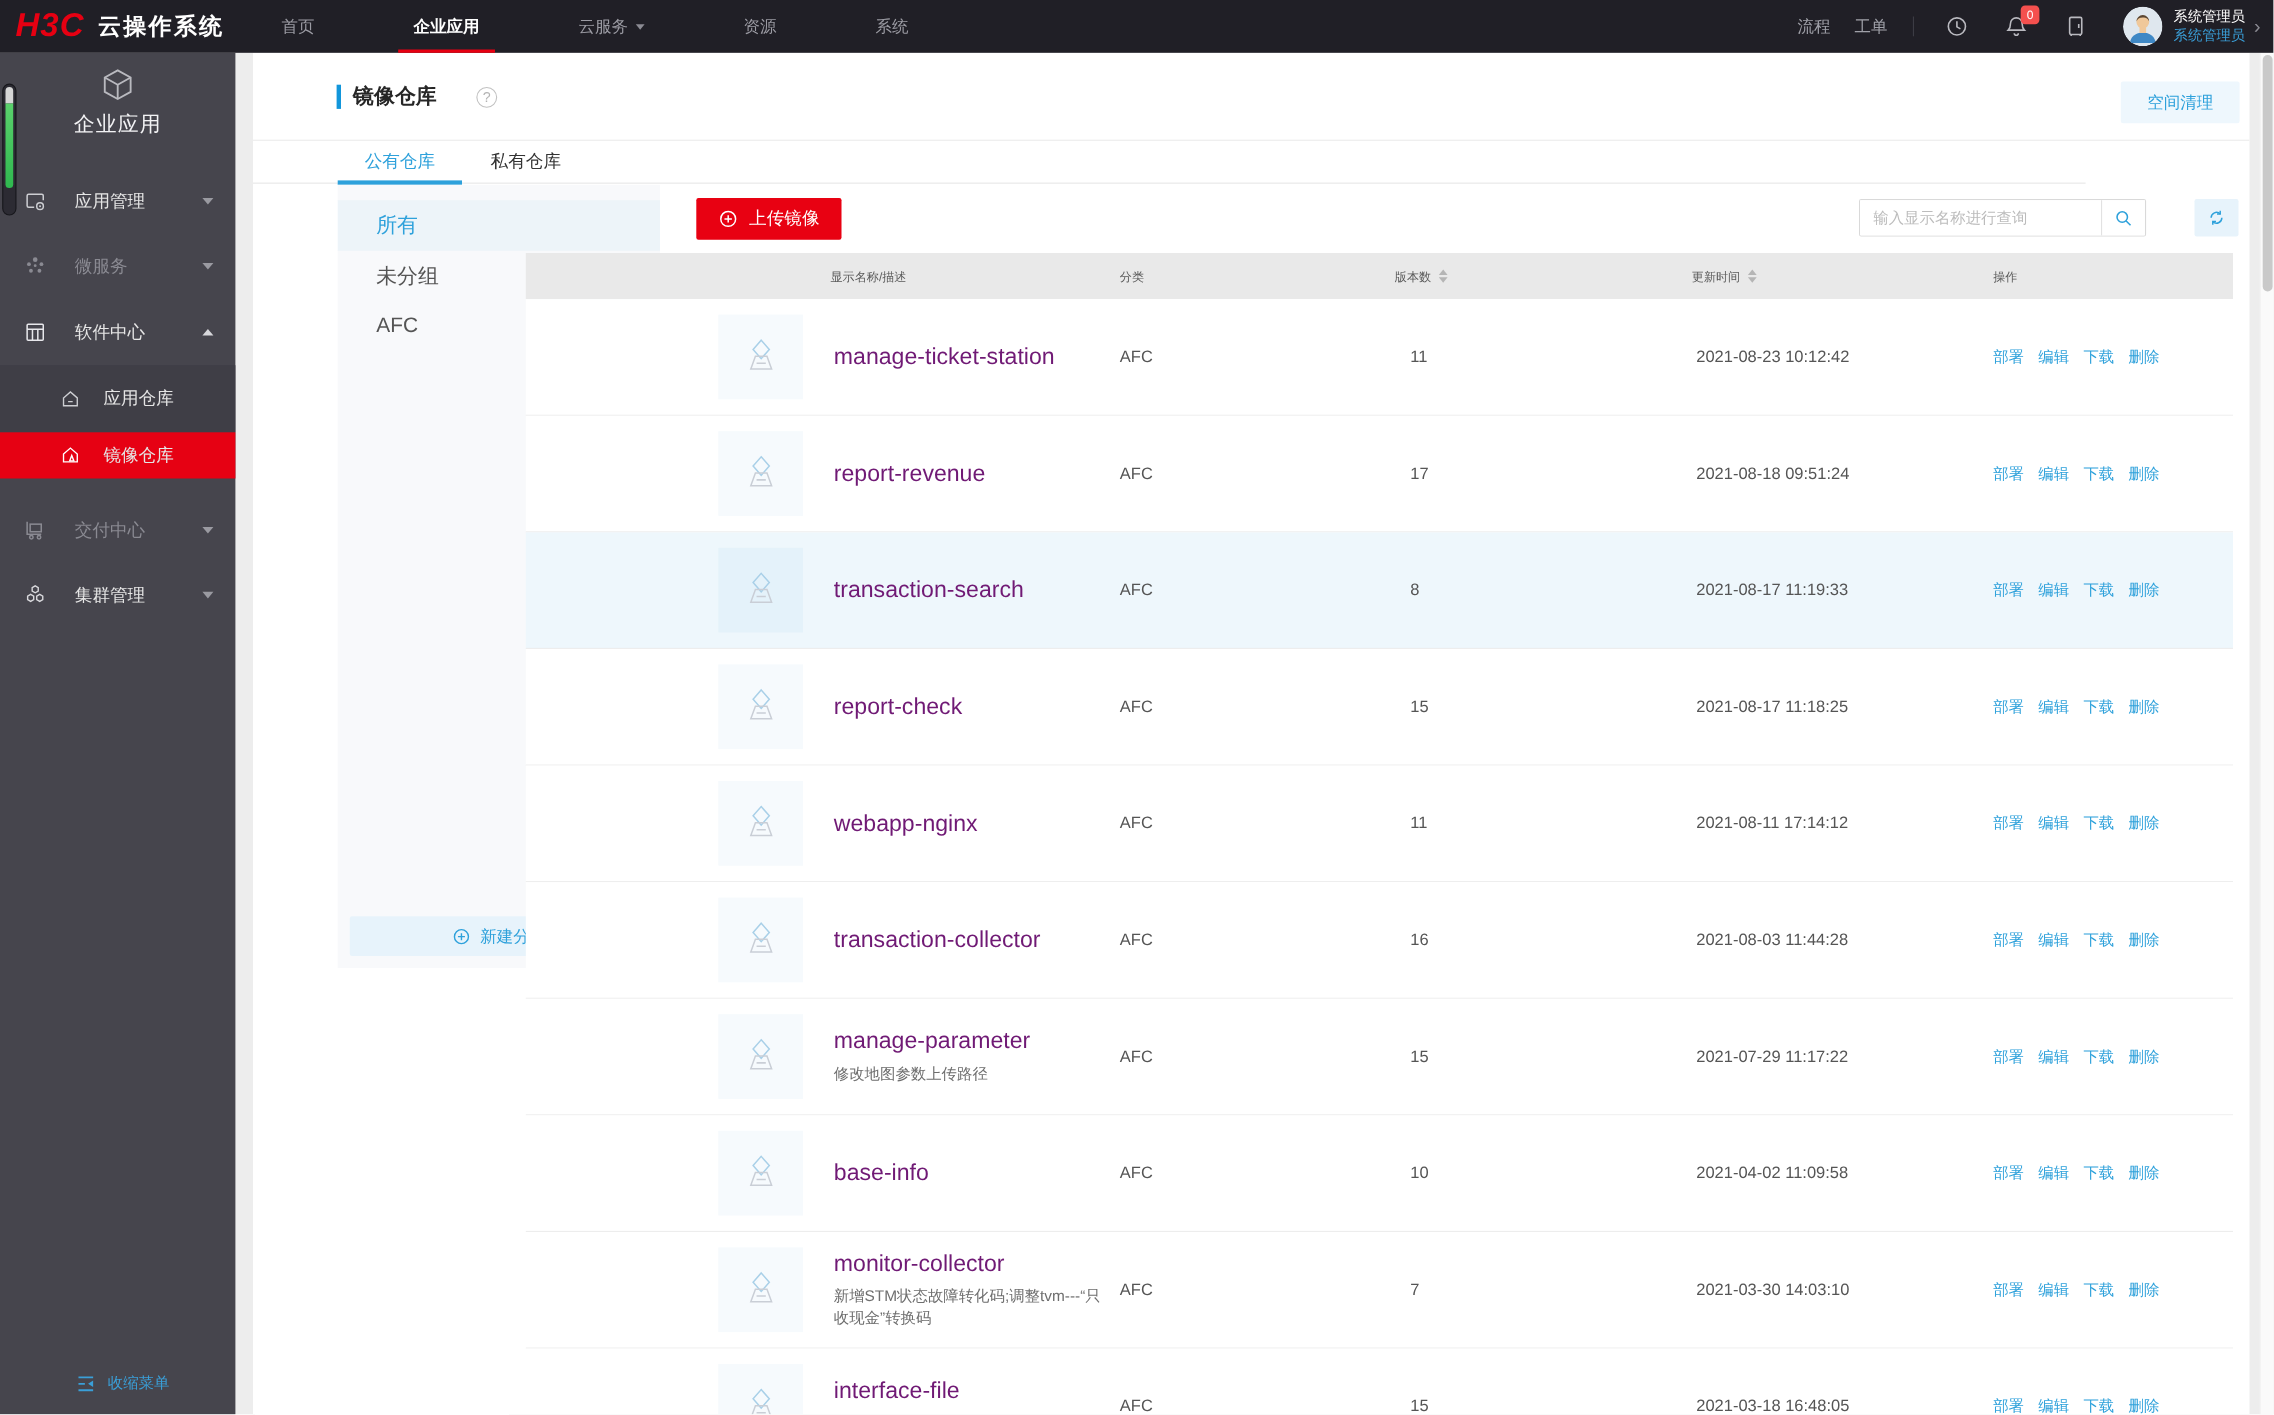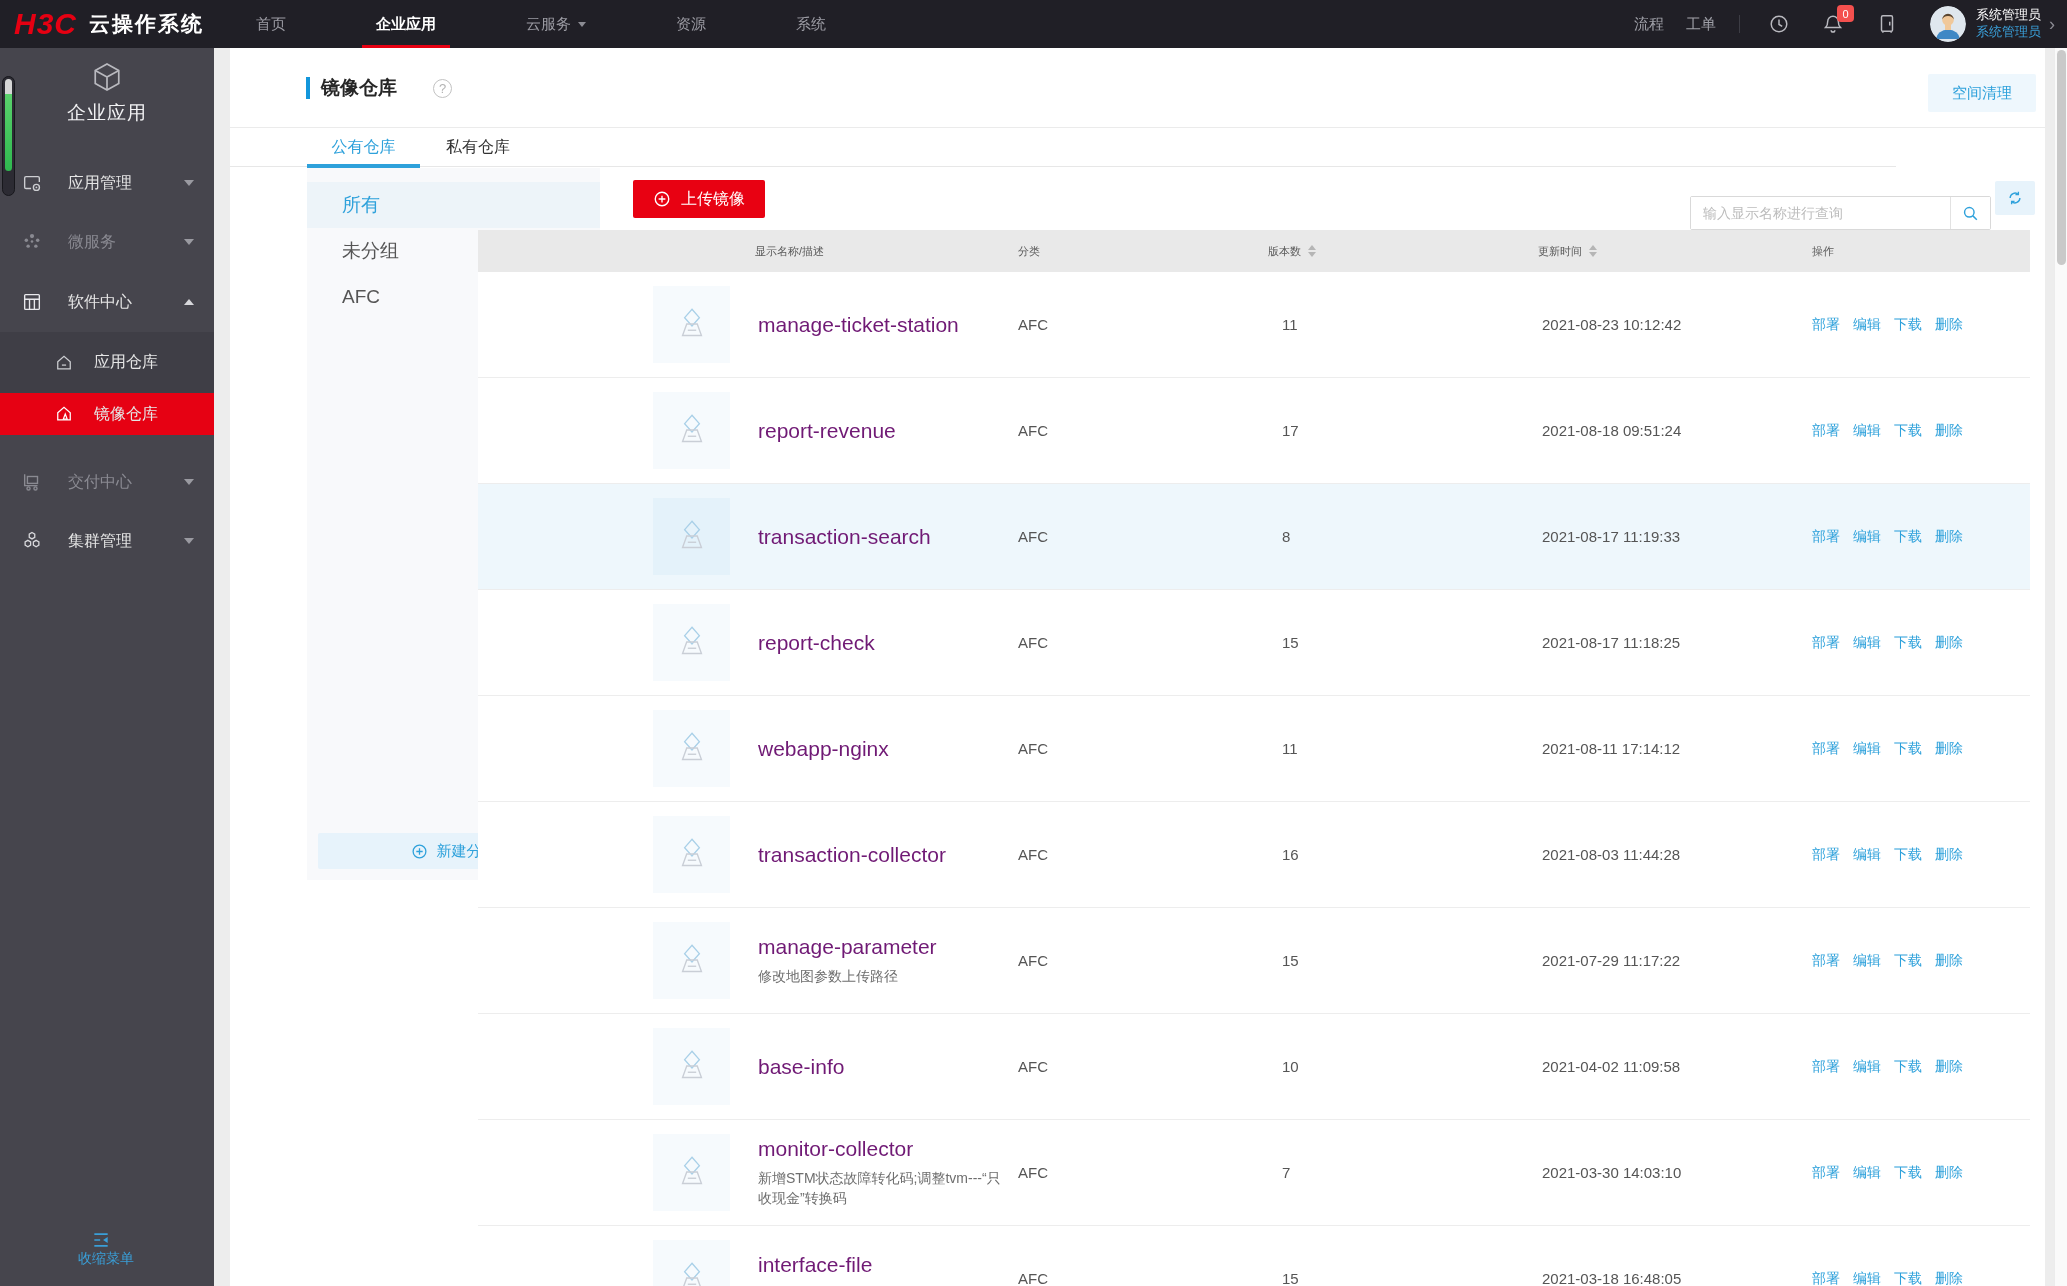--- a/index.html
+++ b/index.html
@@ -41,21 +41,21 @@
   .sb-caret { margin-left:auto; margin-right:20px; width:0; height:0; border-left:5.5px solid transparent; border-right:5.5px solid transparent; border-top:6px solid #9a9aa1; }
   .sb-caret.up { border-top:none; border-bottom:6px solid #d7d7db; }
   .sb-item.dim, .sb-item.dim .sb-icon { color:#8a8a92; }
   .sb-item.sub .sb-icon { margin-left:52px; }
   .sb-item.sub .sb-label { margin-left:18px; }
   .s1 { top:106px; height:58px; } .s2 { top:164px; height:60px; } .s3 { top:224px; height:60px; }
   .s4 { top:284px; height:61px; background:#3f3e46; }
   .s5 { top:345px; height:42px; background:#e60113; }
   .s5 .sb-icon { color:#fff; }
   .s6 { top:404px; height:60px; } .s7 { top:464px; height:58px; }
-  .collapse-menu { position:absolute; left:68px; bottom:18px; display:flex; align-items:center; color:#3a9fd8; font-size:14px; cursor:pointer;flex-direction:column; }
+  .collapse-menu { position:absolute; left:68px; bottom:18px; display:flex; align-items:center; color:#3a9fd8; font-size:14px; cursor:pointer; }
   .collapse-menu span.txt { margin-left:10px; }
 
   
   .content { position:absolute; left:230px; top:48px; width:1815px; height:1238px; background:#fff; overflow:hidden; }
   .page-header { position:absolute; left:0; top:0; width:1815px; height:80px; border-bottom:1px solid #ebebeb; }
   .title-bar { position:absolute; left:76px; top:29px; width:4px; height:22px; background:#1296db; }
   .page-title { position:absolute; left:91px; top:0; height:80px; display:flex; align-items:center; font-size:19px; font-weight:bold; color:#262626; }
   .help-icon { position:absolute; left:203px; top:31px; width:19px; height:19px; border:1px solid #c2c2c2; border-radius:50%; color:#b3b3b3; font-size:13px; display:flex; align-items:center; justify-content:center; cursor:pointer; }
   .help-icon::after { content:"?"; }
   .clean-btn { position:absolute; left:1698px; top:26px; width:108px; height:38px; background:#eef7fd; color:#2ea1db; font-size:15px; border:none; border-radius:2px; cursor:pointer; }
@@ -66,21 +66,21 @@
   .tab.t2 { left:200px; width:96px; }
   .tab.active { color:#2ea1db; }
   .tab.active::after { content:""; position:absolute; left:0; right:0; bottom:-1px; height:4px; background:#2ea1db; }
 
   .cat-panel { position:absolute; left:77px; top:120px; width:293px; height:712px; background:#f8f9fb; padding-top:14px; }
   .cat-item { height:46px; display:flex; align-items:center; padding-left:35px; font-size:19px; color:#555; cursor:pointer; }
   .cat-item.active { color:#2ea1db; background:rgba(46,161,219,0.05); }
   .new-cat-btn { position:absolute; left:11px; right:11px; bottom:11px; height:36px; background:#e7f3fb; color:#2ea1db; font-size:15px; border:none; border-radius:2px; display:flex; align-items:center; justify-content:center; gap:9px; cursor:pointer; }
 
   .upload-btn { position:absolute; left:403px; top:132px; width:132px; height:38px; background:#e80112; color:#fff; font-size:16px; border:none; border-radius:2px; display:flex; align-items:center; justify-content:center; gap:10px; cursor:pointer; }
-  .search-box { position:absolute; left:1460px; top:148px; width:301px; height:34px; border:1px solid #d9d9d9; border-radius:2px; background:#fff; display:flex; }
+  .search-box { position:absolute; left:1460px; top:133px; width:261px; height:34px; border:1px solid #d9d9d9; border-radius:2px; background:#fff; display:flex; }
   .search-input { flex:1; border:none; outline:none; padding:0 12px; font-size:14px; color:#333; font-family:inherit; }
   .search-input::placeholder { color:#bcbcbc; }
   .search-btn { width:40px; border:none; border-left:1px solid #e2e2e2; background:#fff; color:#2ea1db; display:flex; align-items:center; justify-content:center; cursor:pointer; }
   .refresh-btn { position:absolute; left:1765px; top:133px; width:40px; height:34px; background:#e7f3fb; border:none; border-radius:2px; color:#2ea1db; display:flex; align-items:center; justify-content:center; cursor:pointer; }
 
   
   .table { position:absolute; left:248px; top:182px; width:1552px; }
   .t-header { display:flex; align-items:center; height:42px; background:#e9e9e9; color:#5a5a5a; font-size:11px; padding-left:277px; }
   .th { display:flex; align-items:center; }
   .th-name { width:263px; } .th-cat { width:250px; } .th-ver { width:270px; } .th-date { width:274px; }

